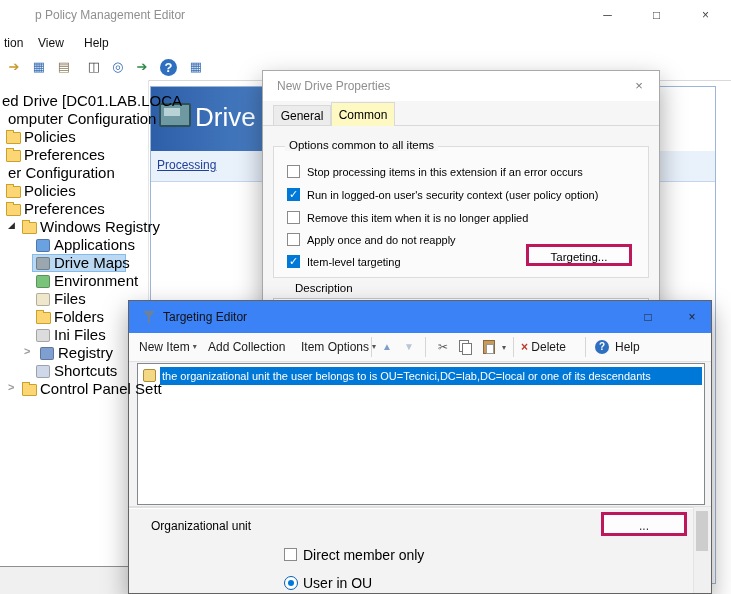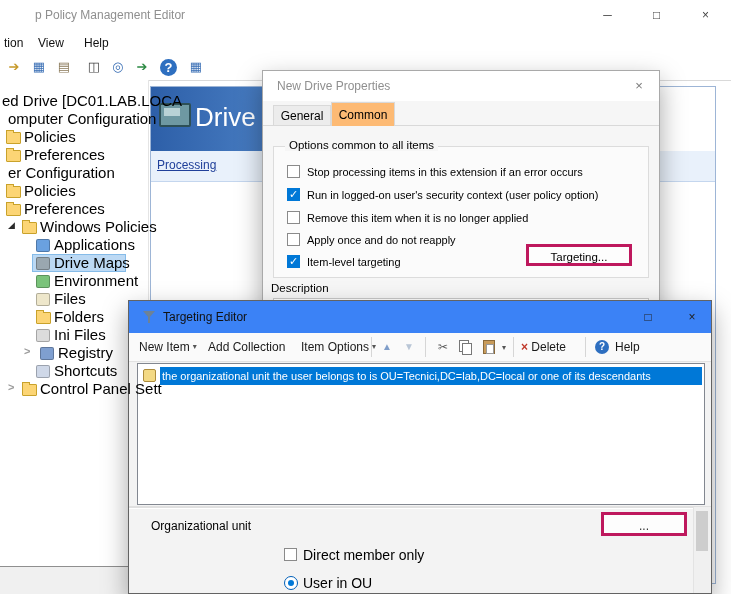--- a/index.html
+++ b/index.html
@@ -40,31 +40,31 @@
   .dlg{position:absolute;box-sizing:border-box;box-shadow:0 10px 24px rgba(0,0,0,.35);overflow:hidden;}
   .btn{display:inline-block;background:#fdfdfd;border:3px solid #be185d;text-align:center;box-sizing:border-box;}
 
   
   .dlg1{left:262px;top:70px;width:398px;height:245px;background:#f6f6f6;border:1px solid #a9a9a9;}
   .d1-titlebar{position:absolute;left:0;top:0;width:100%;height:30px;background:#fff;}
   .d1-title{position:absolute;left:14px;top:8px;color:#8f8f8f;font-size:12px;}
   .d1-close{position:absolute;right:0;top:0;width:40px;height:30px;text-align:center;line-height:30px;color:#7a7a7a;font-size:13px;}
   .tab{position:absolute;box-sizing:border-box;text-align:center;font-size:12px;}
   .tab-inactive{left:10px;top:34px;width:58px;height:21px;line-height:21px;background:#ececec;border:1px solid #d9d9d9;}
-  .tab-active{left:68px;top:31px;width:64px;height:24px;line-height:24px;background:#fdba74;border:1px solid #d9d9d9;border-bottom:none;z-index:3;}
+  .tab-active{left:68px;top:31px;width:64px;height:24px;line-height:24px;background:#fef9c3;border:1px solid #d9d9d9;border-bottom:none;z-index:3;}
   .d1-page{position:absolute;left:0;top:54px;width:100%;height:191px;border-top:1px solid #d9d9d9;background:#f6f6f6;}
   .gbox{position:absolute;left:10px;top:20px;width:376px;height:132px;border:1px solid #dcdcdc;background:#fbfbfb;box-sizing:border-box;}
   .gbox-label{position:absolute;left:22px;top:13px;background:#f6f6f6;padding:0 4px;font-size:11.5px;z-index:2;}
   .ck-row{position:absolute;left:0;height:16px;width:100%;}
   .checkbox{position:absolute;width:13px;height:13px;background:#fff;border:1px solid #8a8a8a;box-sizing:border-box;}
   .checkbox.on{background:#0078d7;border-color:#0078d7;}
   .checkbox.on::after{content:"✓";position:absolute;left:1px;top:-1px;color:#fff;font-size:11px;}
   .ck-label{position:absolute;top:0;line-height:15px;font-size:11px;white-space:nowrap;}
   .tg-btn{position:absolute;left:263px;top:118px;width:106px;height:22px;line-height:20px;font-size:11.5px;}
-  .desc-label{position:absolute;left:8px;top:156px;font-size:11.5px;}
+  .desc-label{position:absolute;left:32px;top:156px;font-size:11.5px;}
   .desc-box{position:absolute;left:10px;top:172px;width:376px;height:30px;background:#fff;border:1px solid #c9c9c9;box-sizing:border-box;}
 
   
   .dlg2{left:128px;top:300px;width:584px;height:294px;background:#f3f3f3;border:1px solid #636363;}
   .d2-titlebar{position:absolute;left:0;top:0;width:100%;height:32px;background:#3b82f6;padding-left:44px;}
   .d2-title{position:absolute;left:34px;top:9px;color:#111;font-size:12px;}
   .d2-btn{position:absolute;top:0;width:46px;height:32px;text-align:center;line-height:32px;color:#222;font-size:12px;}
   .funnel-wrap{position:absolute;left:13px;top:9px;width:14px;height:14px;}
   .funnel-wrap::before{content:"";position:absolute;left:1px;top:1px;width:0;height:0;border-left:6px solid transparent;border-right:6px solid transparent;border-top:7px solid #6d8296;}
   .funnel-wrap::after{content:"";position:absolute;left:6px;top:6px;width:2px;height:7px;background:#6d8296;}
@@ -147,21 +147,21 @@
       <span class="fold" style="left:6px"></span>
       <span class="tlab" style="left:24px">Policies</span>
     </div>
     <div class="trow" style="top:120px">
       <span class="fold" style="left:6px"></span>
       <span class="tlab" style="left:24px">Preferences</span>
     </div>
     <div class="trow" style="top:138px">
       <span class="texp" style="left:8px">◢</span>
       <span class="fold" style="left:22px"></span>
-      <span class="tlab" style="left:40px">Windows Policies</span>
+      <span class="tlab" style="left:40px">Windows Registry</span>
     </div>
     <div class="trow" style="top:156px">
       <span class="gicon" style="left:36px;background:#6aa1e0"></span>
       <span class="tlab" style="left:54px">Applications</span>
     </div>
     <div class="trow" style="top:174px">
       <span class="tsel"></span>
       <span class="gicon" style="left:36px;background:#9aa7b0"></span>
       <span class="tlab" style="left:54px">Drive Maps</span>
     </div>

